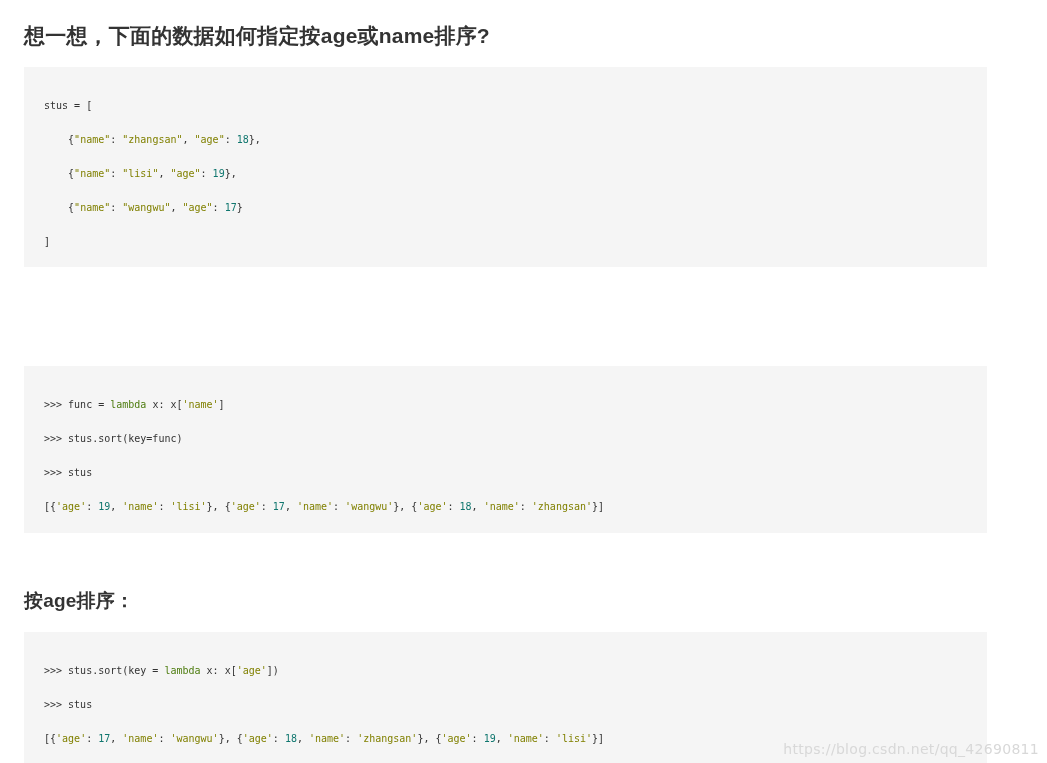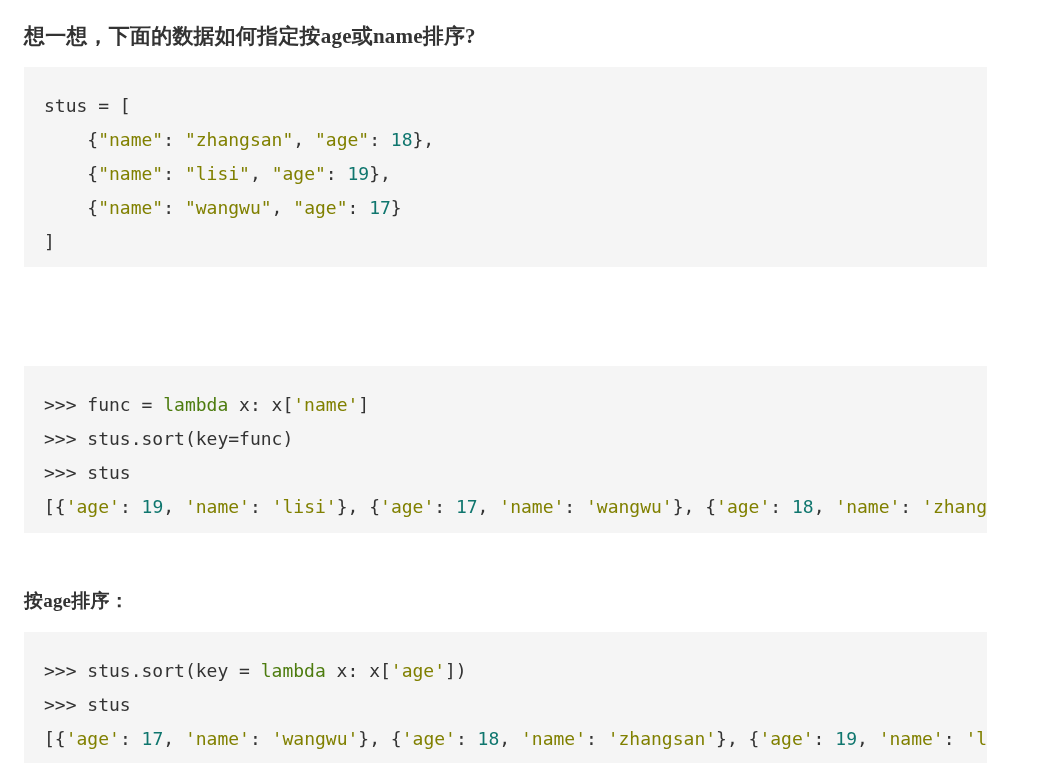--- a/index.html
+++ b/index.html
@@ -19,21 +19,21 @@
     position: relative;
     width: 1047px;
     height: 763px;
     box-sizing: border-box;
   }
 
   
   .heading {
     position: absolute;
     left: 24px;
-    font-family: Liberation Serif, serif;
+    font-family: Liberation Sans, sans-serif;
     font-weight: bold;
     color: #333333;
     letter-spacing: 0.2px;
     white-space: nowrap;
   }
   .heading-main {
     top: 8px;
     font-size: 21px;
   }
   .heading-sub {
@@ -43,21 +43,21 @@
   #heading-age  { top: 572px; }
 
   
   .code-block {
     position: absolute;
     left: 24px;
     width: 963px;
     background: #f5f5f5;
     box-sizing: border-box;
     font-family: "DejaVu Sans Mono", "Liberation Mono", monospace;
-    font-size: 18px;
+    font-size: 10px;
     color: #333333;
     overflow: hidden;
   }
   #code-block-data    { top: 67px;  height: 200px; padding: 22px 20px 16px 20px; }
   #code-block-name    { top: 366px; height: 167px; padding: 22px 20px 16px 20px; }
   #code-block-age     { top: 632px; height: 131px; padding: 22px 20px 16px 20px; }
 
   .code-line {
     line-height: 34px;
     white-space: pre;
@@ -107,14 +107,15 @@
     </div>
 
   <h2 class="heading heading-sub" id="heading-age">按age排序：</h2>
 
   <div class="code-block" id="code-block-age">
       <div class="code-line"><span class="tok-plain">&gt;&gt;&gt; stus.sort(key = </span><span class="tok-kw">lambda</span><span class="tok-plain"> x: x[</span><span class="tok-str">'age'</span><span class="tok-plain">])</span></div>
       <div class="code-line"><span class="tok-plain">&gt;&gt;&gt; stus</span></div>
       <div class="code-line"><span class="tok-plain">[{</span><span class="tok-str">'age'</span><span class="tok-plain">: </span><span class="tok-num">17</span><span class="tok-plain">, </span><span class="tok-str">'name'</span><span class="tok-plain">: </span><span class="tok-str">'wangwu'</span><span class="tok-plain">}, {</span><span class="tok-str">'age'</span><span class="tok-plain">: </span><span class="tok-num">18</span><span class="tok-plain">, </span><span class="tok-str">'name'</span><span class="tok-plain">: </span><span class="tok-str">'zhangsan'</span><span class="tok-plain">}, {</span><span class="tok-str">'age'</span><span class="tok-plain">: </span><span class="tok-num">19</span><span class="tok-plain">, </span><span class="tok-str">'name'</span><span class="tok-plain">: </span><span class="tok-str">'lisi'</span><span class="tok-plain">}]</span></div>
     </div>
 
+  <div class="watermark">https://blog.csdn.net/qq_42690811</div>
 
 </div>
 
 </body></html>

